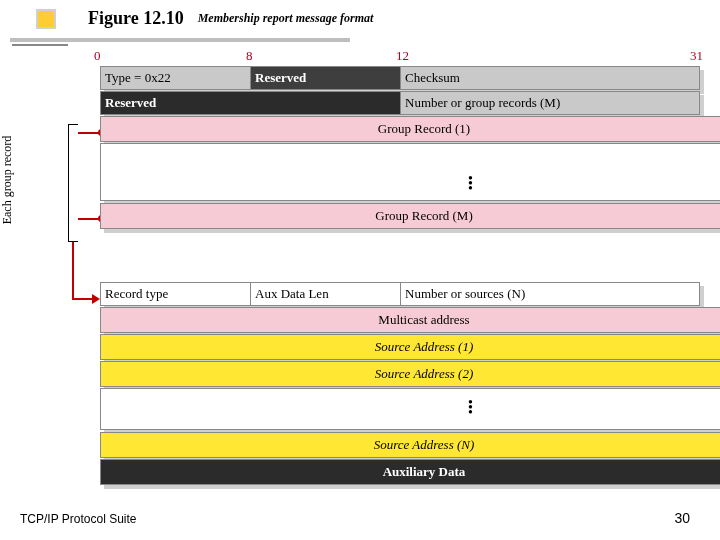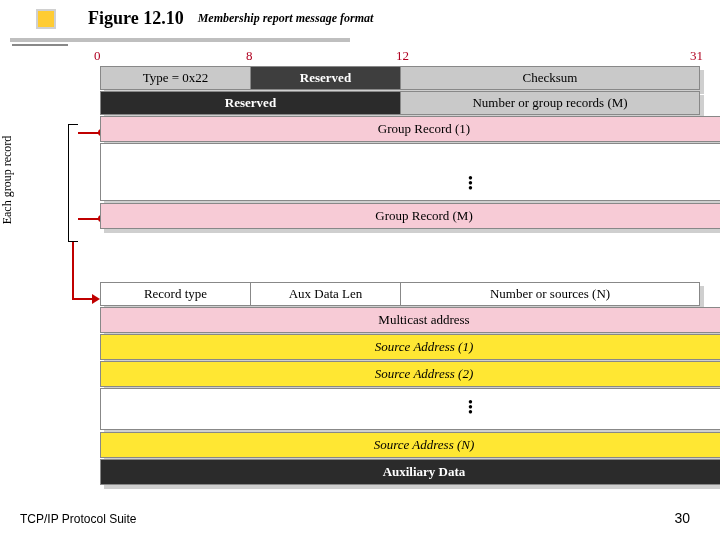--- a/index.html
+++ b/index.html
@@ -30,21 +30,21 @@
     font-size:12px; width:160px; text-align:center;
   }
 
   .ticks { position:absolute; left:70px; top:-2px; width:604px; font-size:13px; color:#b00020; }
   .ticks span { position:absolute; top:0; }
 
   .block { position:absolute; left:70px; width:604px; }
   .block1 { top:16px; }
   .block2 { top:232px; }
 
-  .row { display:flex; width:600px; border:1px solid #888; font-size:13px; text-align:center; }
+  .row { display:flex; width:600px; border:1px solid #888; font-size:13px; text-align:left; }
   .row > div { padding:3px 4px; border-right:1px solid #888; }
   .row > div:last-child { border-right:none; }
   .shadow {
     box-shadow: 4px 4px 0 #cfcfcf;
     margin-bottom:2px;
   }
   .row + .row, .band + .band, .row + .band, .band + .row { margin-top:-1px; }
 
   .band {
     width:648px; border:1px solid #888; font-size:13px; text-align:center;

